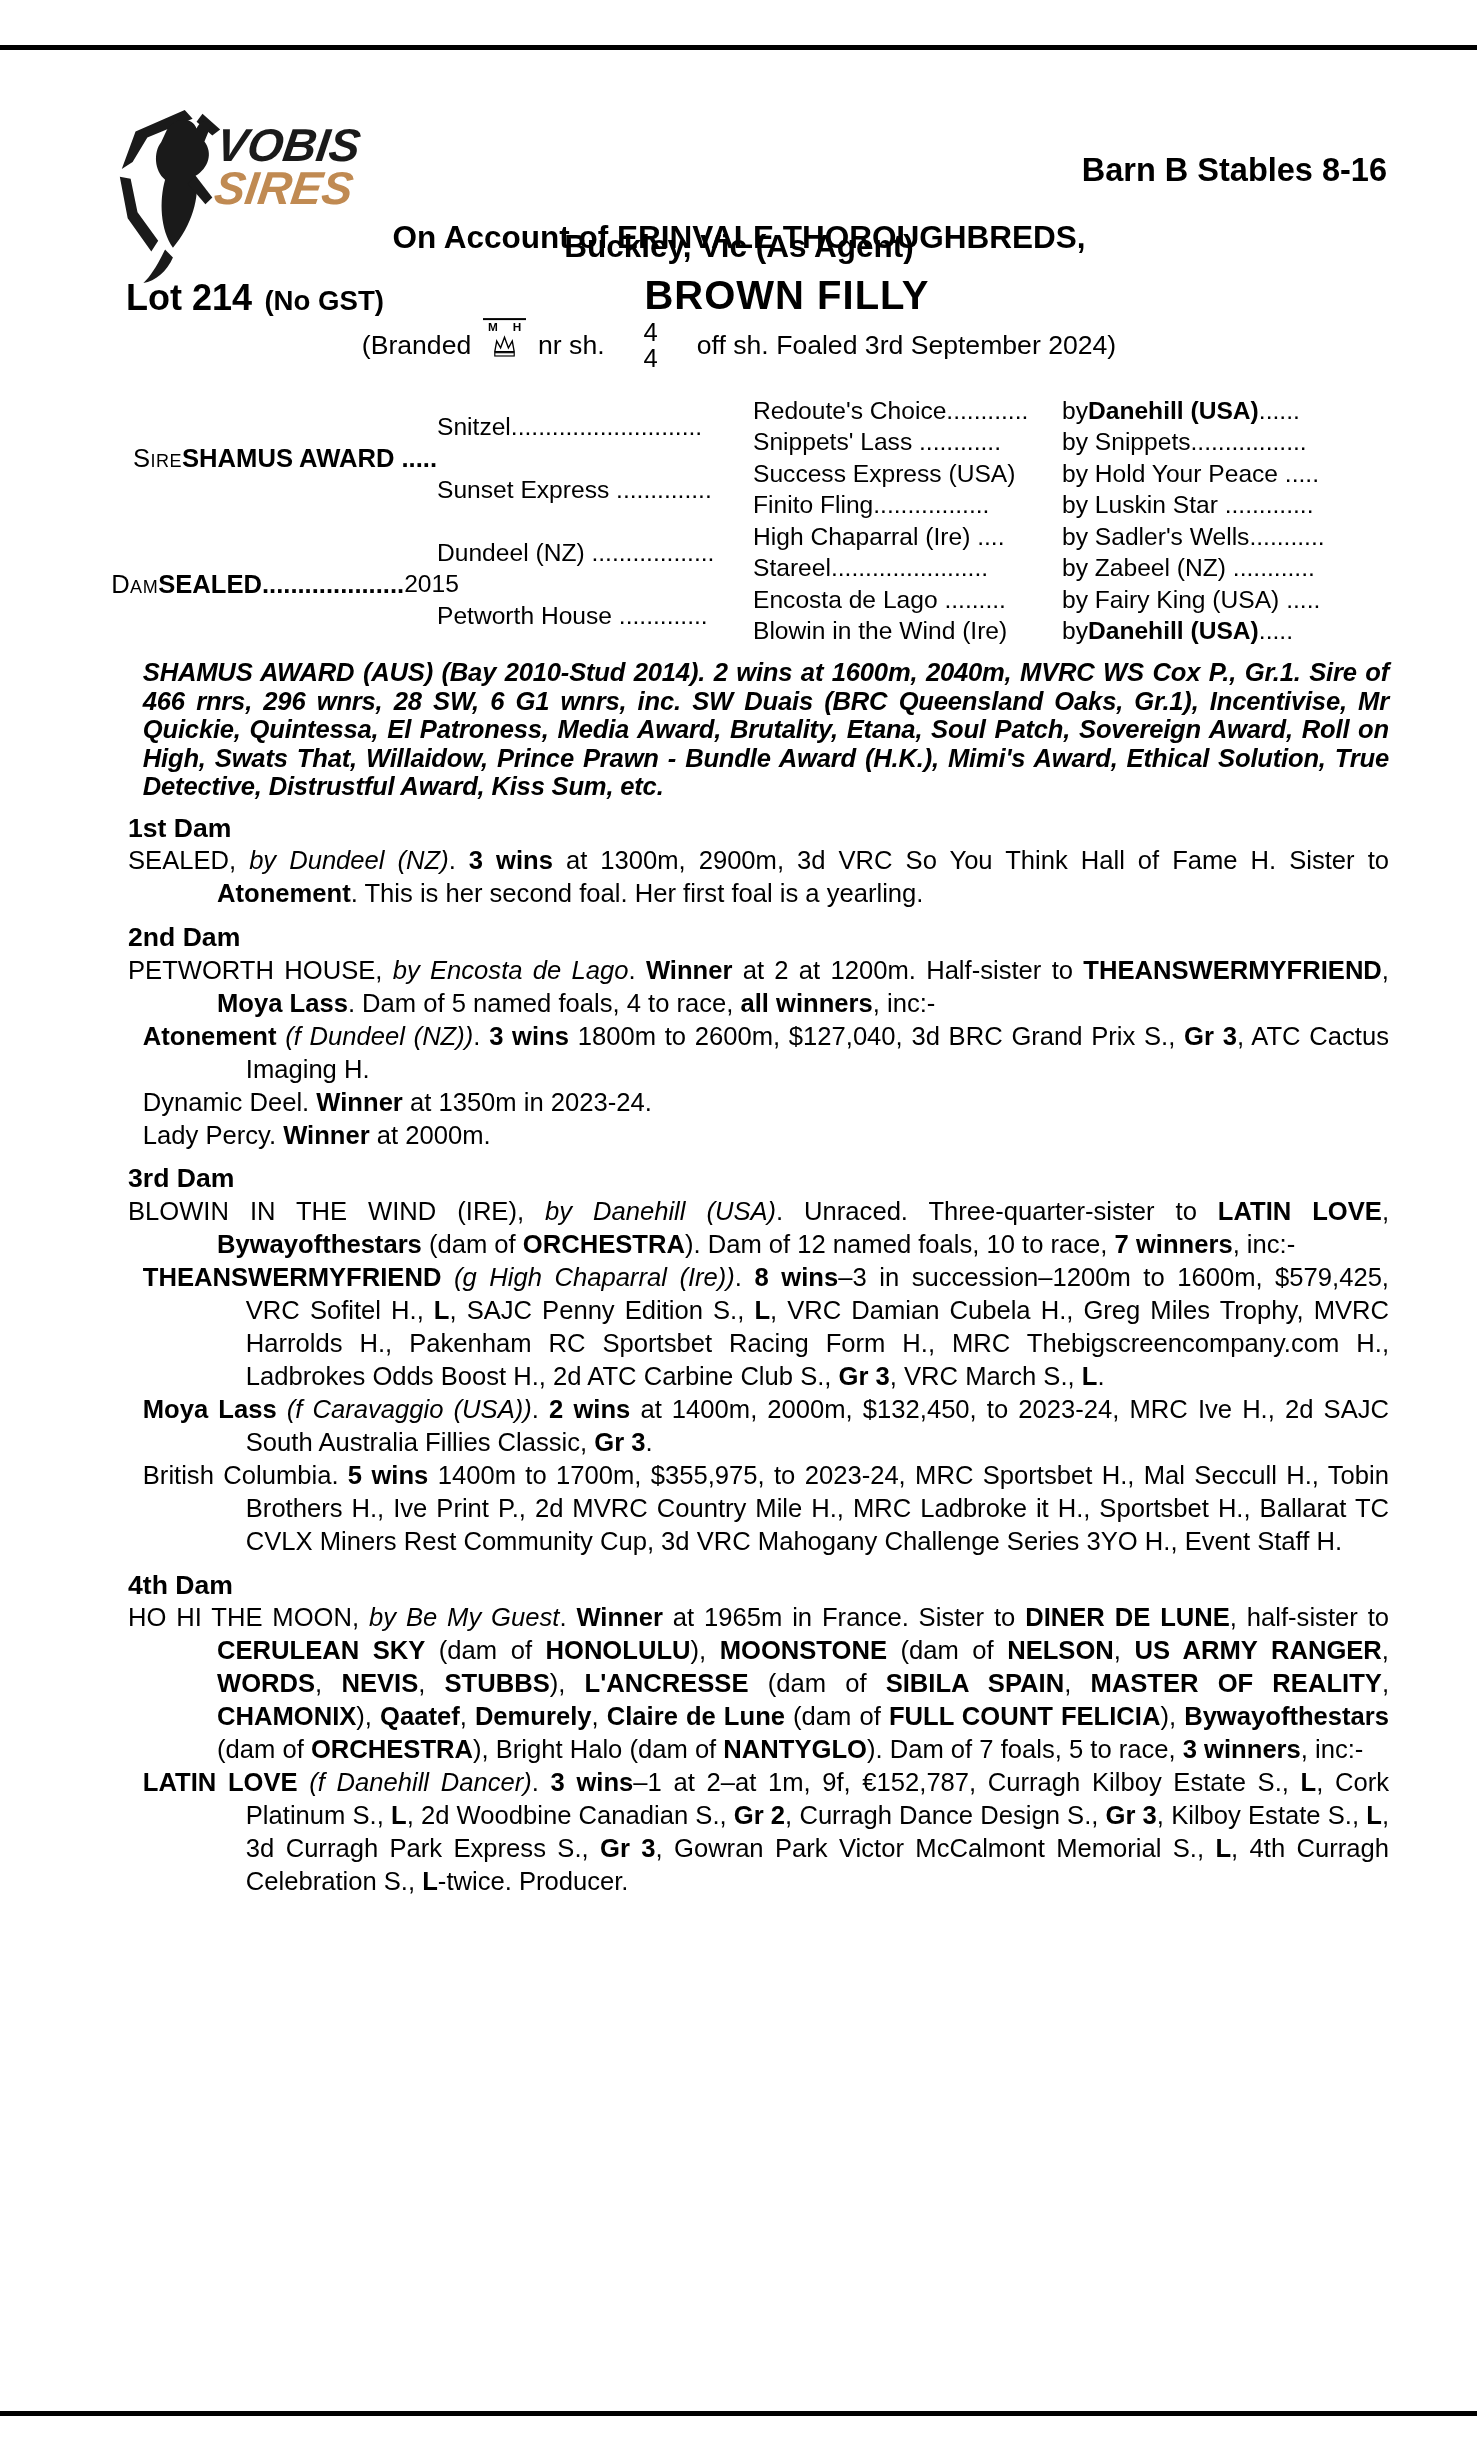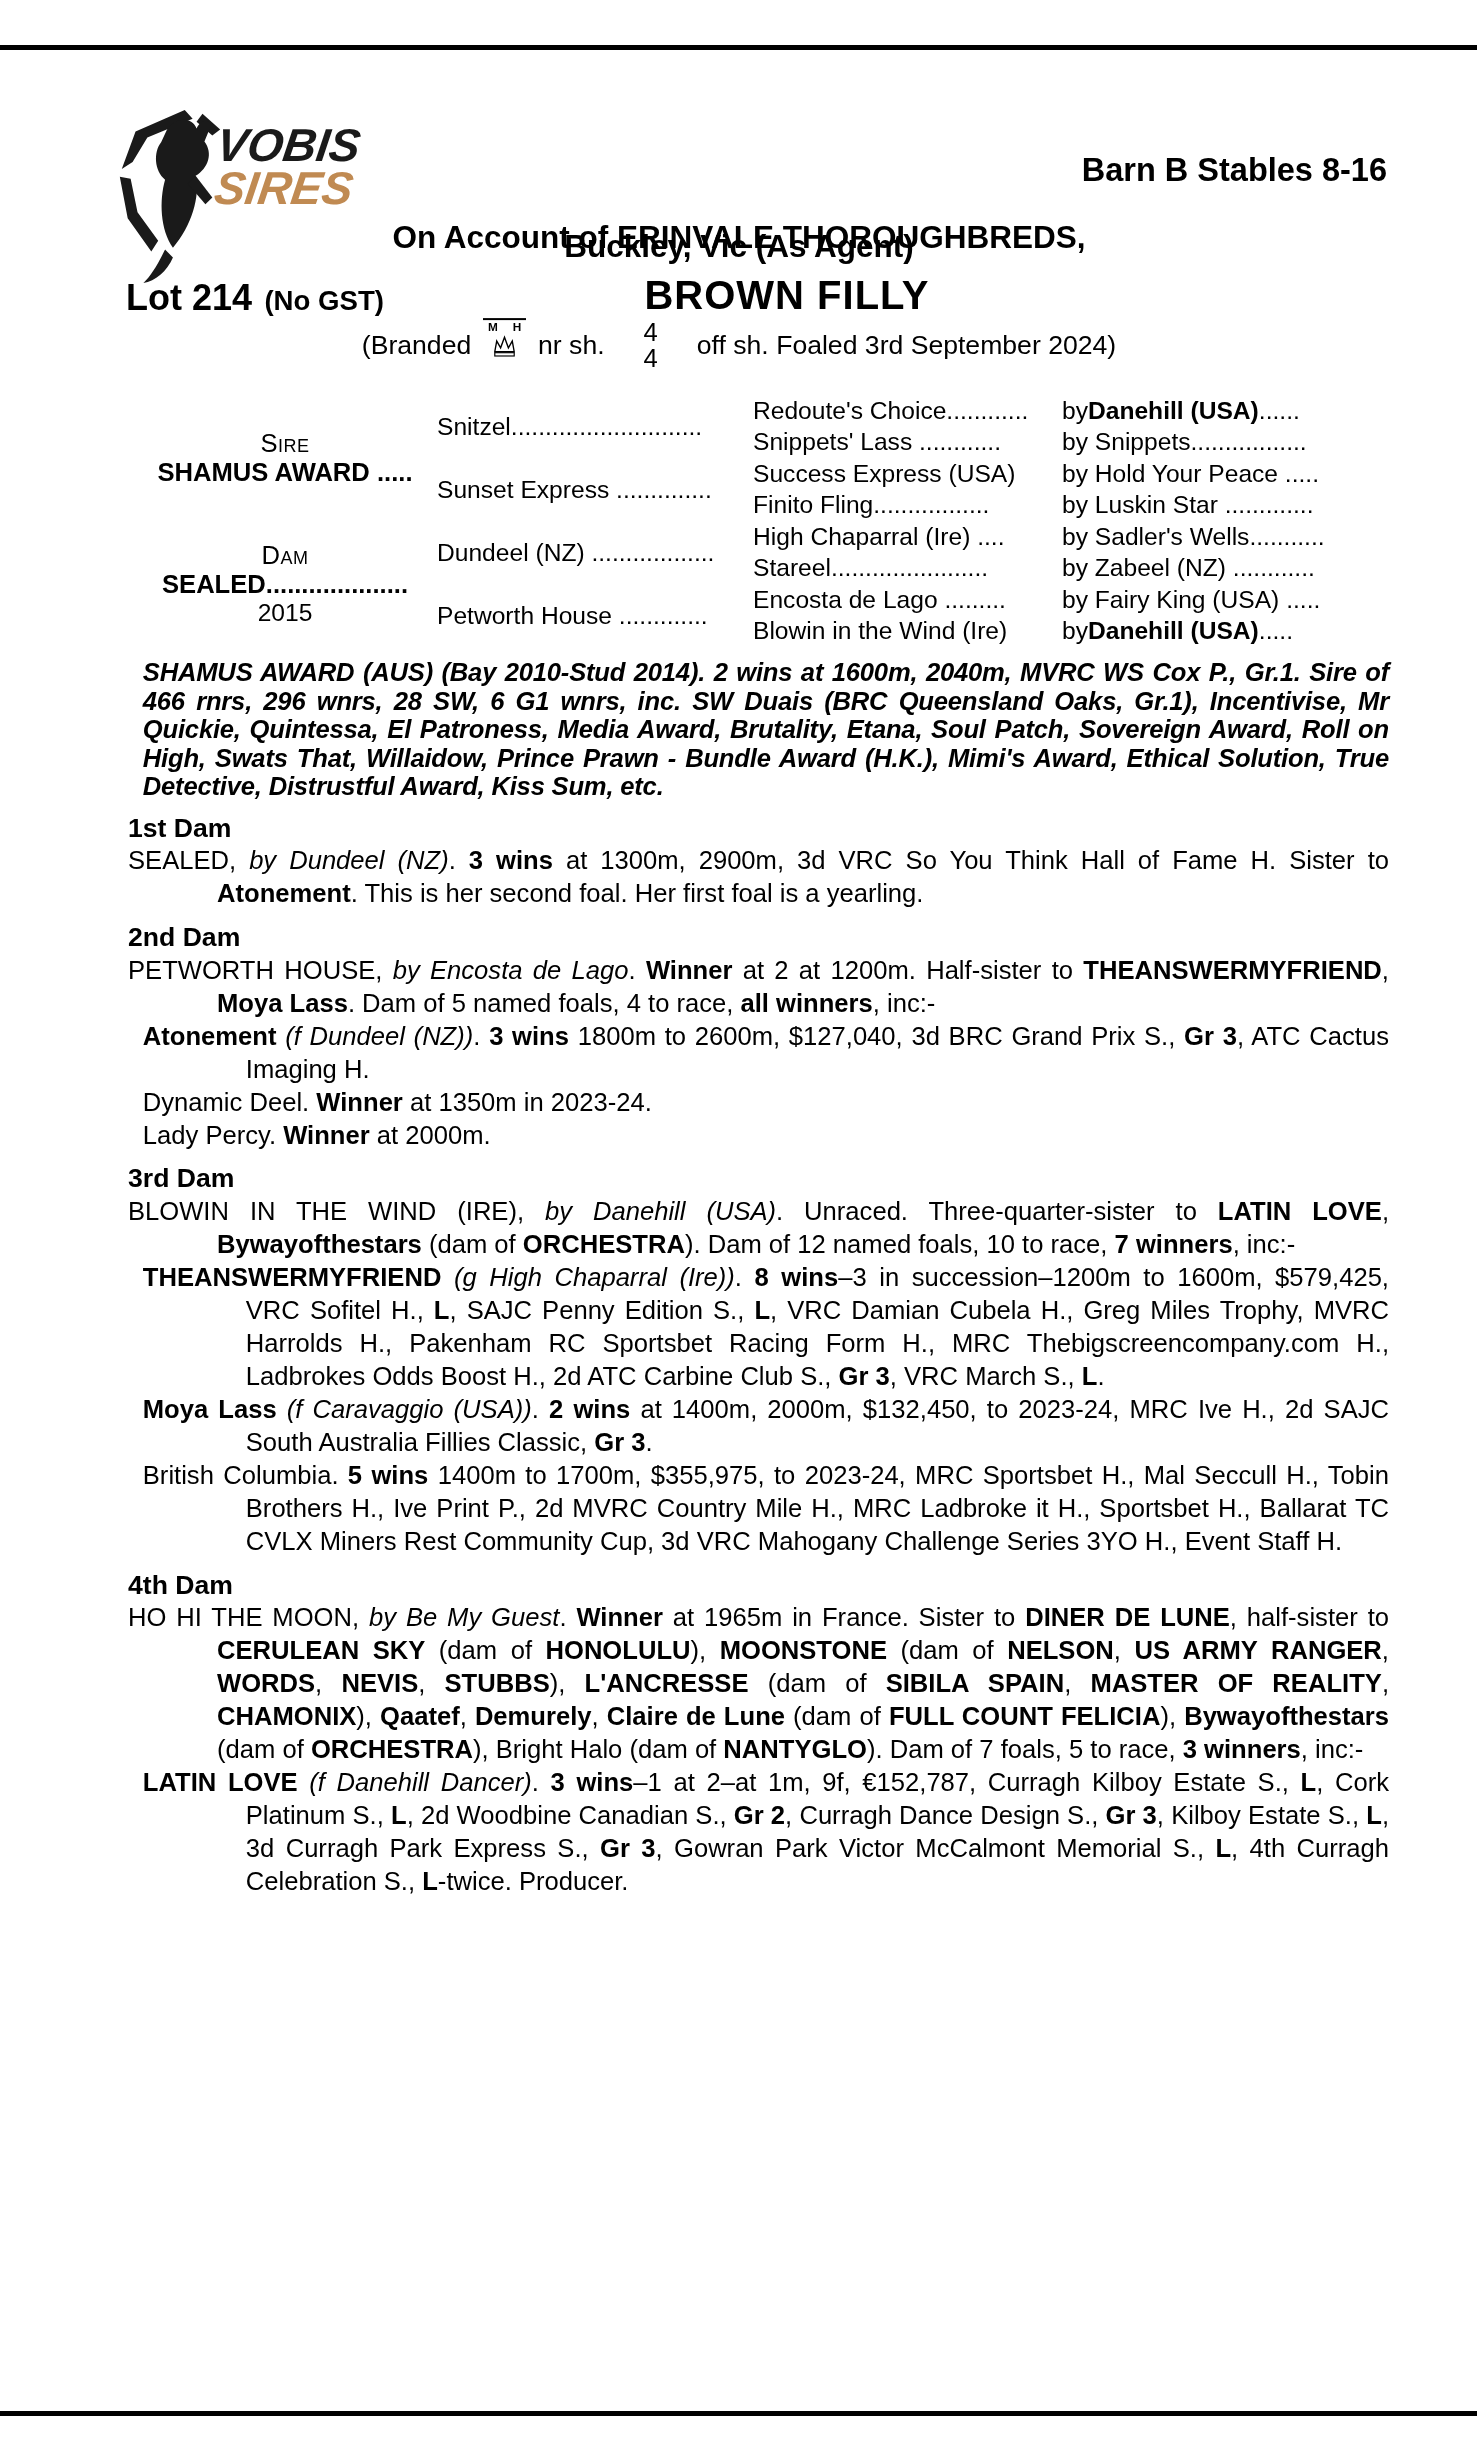--- a/index.html
+++ b/index.html
@@ -29,21 +29,21 @@
   .lot-gst { font-size:27.6px; margin-left:7.9px; }
   .title { position:absolute; top:273px; left:0; width:1478px; text-align:center; font-weight:bold; font-size:40px; letter-spacing:1px;padding-left:48px; }
   .brandline { position:absolute; top:311px; left:0; width:1478px; height:69px; display:flex; justify-content:center; align-items:center; font-size:26.6px; }
   .brandmark { display:inline-flex; flex-direction:column; align-items:center; margin:0 11.8px; transform:translateY(-7.9px); }
   .brandletters { font-size:11.8px; line-height:12.8px; font-weight:bold; border-top:2px solid #000; padding:1px 4.9px 0 4.9px; word-spacing:11.8px; }
   .frac { display:inline-block; text-align:center; font-size:25.6px; line-height:25.6px; margin:0 39px; vertical-align:middle; }
 
   
   .ped { position:absolute; left:133px; top:395px; display:grid;
          grid-template-columns:304px 316px 309px 325px; grid-auto-rows:31.5px; font-size:24.6px; }
-  .anc { display:flex; flex-direction:column; align-items:center; justify-content:center; }
+  .anc { display:flex; flex-direction:row; align-items:center; justify-content:center; }
   .anc-sire { grid-column:1; grid-row:1/5; }
   .anc-dam  { grid-column:1; grid-row:5/9; }
   .anc-label { font-variant:small-caps; font-size:25.6px; letter-spacing:0.5px; }
   .anc-name { font-weight:bold; font-size:25.6px; white-space:nowrap; }
   .anc-year { font-size:24.6px; }
   .parent { grid-column:2; display:flex; align-items:center; white-space:nowrap; }
   .p1 { grid-row:1/3; } .p2 { grid-row:3/5; } .p3 { grid-row:5/7; } .p4 { grid-row:7/9;text-align:center; }
   .gp-name { grid-column:3; display:flex; align-items:center; white-space:nowrap; }
   .gp-by   { grid-column:4; display:flex; align-items:center; white-space:nowrap; }
 

